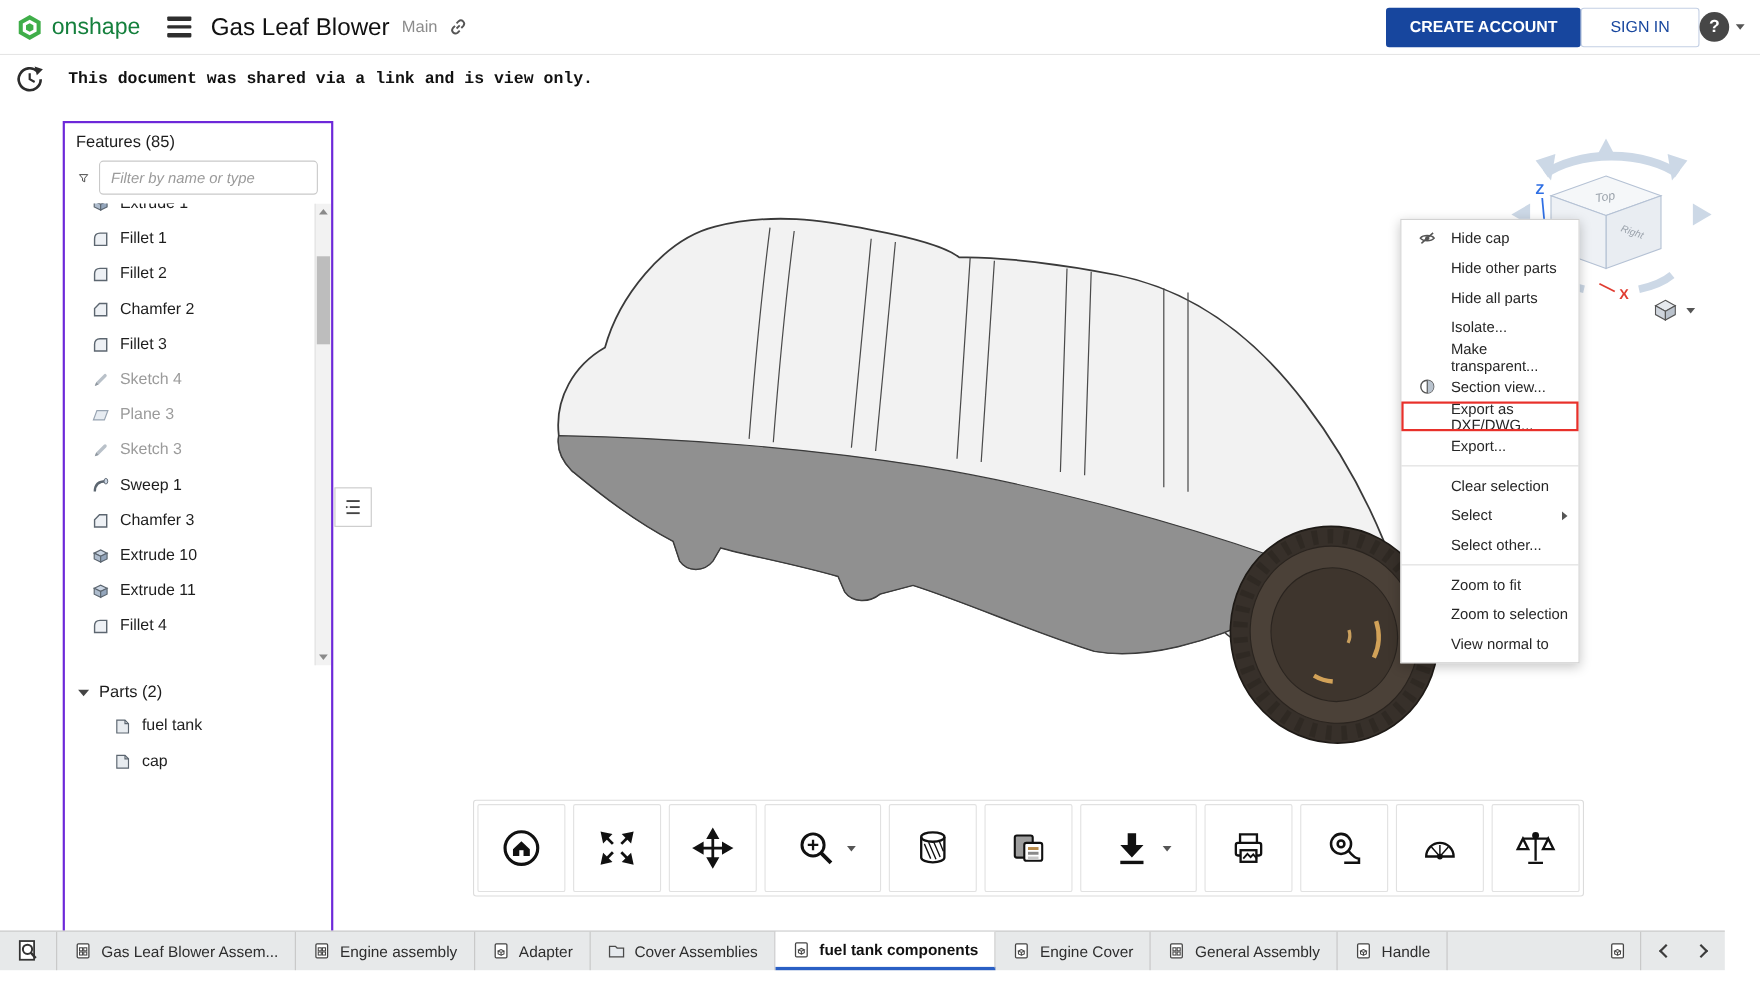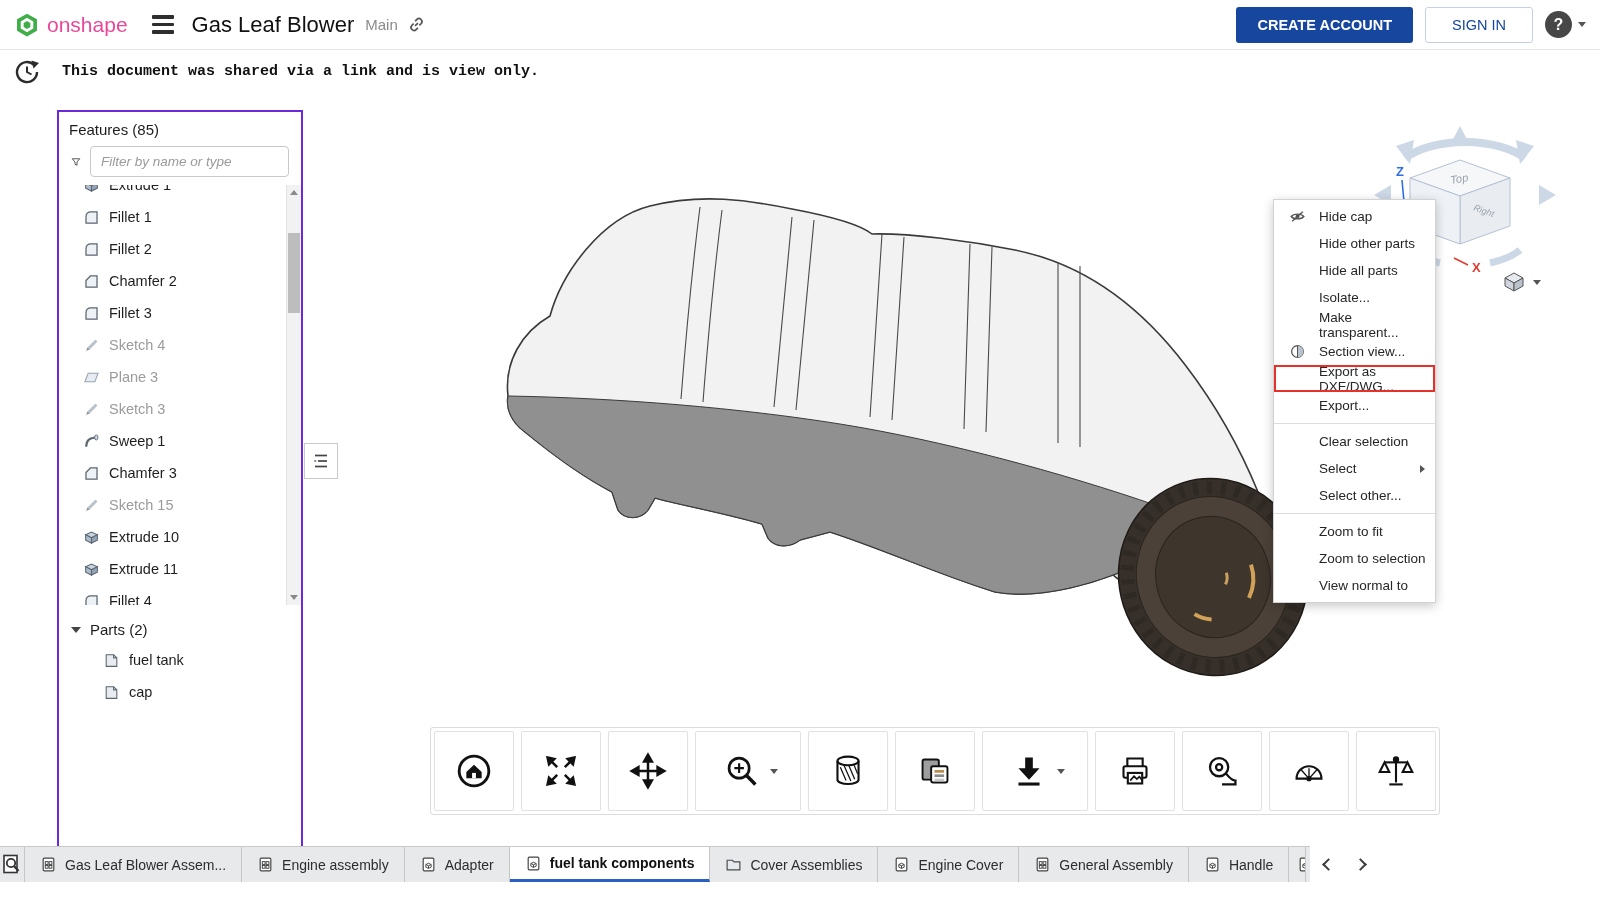--- a/index.html
+++ b/index.html
@@ -4,27 +4,27 @@
 <style>
   *{box-sizing:border-box;margin:0;padding:0;}
   html,body{width:1600px;height:900px;overflow:hidden;background:#fff;
     font-family:"Liberation Sans", sans-serif;}
   .app{position:relative;width:1600px;height:900px;background:#fff;}
 
   
   .topbar{position:absolute;top:0;left:0;width:1600px;height:50px;background:#fff;
     border-bottom:1px solid #e5e5e5;display:flex;align-items:center;padding:0 14px;z-index:50;}
   .logo{display:flex;align-items:center;gap:7px;cursor:pointer;}
-  .logo-text{font-size:21px;color:#ec4899;text-align:right;}
+  .logo-text{font-size:21px;color:#15803d;text-align:right;}
   .burger{margin-left:24px;display:flex;flex-direction:column;gap:4px;cursor:pointer;}
   .burger div{width:22px;height:3.5px;background:#2e2e2e;border-radius:1px;}
   .doc-title{margin-left:18px;font-size:22px;font-weight:normal;color:#111;}
   .ws-name{margin-left:11px;font-size:15px;color:#8b8b8b;}
   .link-ic{margin-left:9px;display:flex;}
-  .tb-right{margin-left:auto;display:flex;gap:12px;}
+  .tb-right{margin-left:auto;display:flex;}
   .btn-create{background:#17469e;color:#fff;font-weight:bold;font-size:14.5px;
     padding:10px 21px;border:none;border-radius:3px;font-family:inherit;cursor:pointer;}
   .btn-signin{background:#fff;color:#17469e;font-weight:normal;font-size:14.5px;
     padding:9px 26px;border:1px solid #c4d0e4;border-radius:3px;font-family:inherit;cursor:pointer;}
   .help-wrap{display:flex;align-items:center;gap:6px;cursor:pointer;}
   .help-circle{width:27px;height:27px;border-radius:50%;background:#474747;color:#fff;
     font-weight:bold;font-size:16px;display:flex;align-items:center;justify-content:center;}
 
   
   .notice{position:absolute;top:50px;left:0;width:1600px;height:45px;z-index:5;}
@@ -77,21 +77,21 @@
 
   
   .btoolbar{position:absolute;left:430px;top:727px;display:flex;gap:7px;background:#fff;
     border:1px solid #dcdcdc;border-radius:3px;padding:3px;z-index:10;}
   .tb{width:80px;height:80px;background:#fff;border:1px solid #e1e1e1;border-radius:2px;
     display:flex;align-items:center;justify-content:center;gap:5px;cursor:pointer;}
   .tb.wide{width:106px;}
   .tb svg{width:46px;height:46px;}
 
   
-  .tabbar{position:absolute;left:0;top:846px;width:1310px;height:36px;background:#e7e9ea;
+  .tabbar{position:absolute;left:0;top:846px;width:1568px;height:36px;background:#e7e9ea;
     border-top:1px solid #c9c9c9;display:flex;align-items:stretch;z-index:30;}
   .tab-search{width:52px;display:flex;align-items:center;justify-content:center;
     border-right:1px solid #c6c6c6;cursor:pointer;}
   .tab{display:flex;align-items:center;gap:8px;padding:0 15px;border-right:1px solid #c6c6c6;
     font-size:14px;color:#2d2d2d;white-space:nowrap;cursor:pointer;}
   .tab svg{width:17px;height:17px;flex:0 0 17px;}
   .tab.active{background:#fff;border-bottom:3px solid #2a5fc4;font-weight:bold;color:#111;}
   .tab.partial{margin-left:auto;width:38px;overflow:hidden;padding:0 8px;}
   .tab-nav{display:flex;align-items:center;gap:16px;padding:0 14px;}
   .chevbtn{cursor:pointer;display:flex;align-items:center;justify-content:center;width:16px;height:24px;}
@@ -338,26 +338,20 @@
               <use href="#s-sweep"></use>
             </svg>
             <span>Sweep 1</span>
           </div>
         <div class="feat-item">
             <svg class="fi">
               <use href="#s-chamfer"></use>
             </svg>
             <span>Chamfer 3</span>
           </div>
-        <div class="feat-item sup">
-            <svg class="fi">
-              <use href="#s-sketch"></use>
-            </svg>
-            <span>Sketch 15</span>
-          </div>
         <div class="feat-item">
             <svg class="fi">
               <use href="#s-extrude"></use>
             </svg>
             <span>Extrude 10</span>
           </div>
         <div class="feat-item">
             <svg class="fi">
               <use href="#s-extrude"></use>
             </svg>
@@ -574,31 +568,31 @@
           <use href="#s-tabasm"></use>
         </svg>
         <span>Engine assembly</span>
       </div>
     <div class="tab">
         <svg>
           <use href="#s-tabpart"></use>
         </svg>
         <span>Adapter</span>
       </div>
+    <div class="tab">
+        <svg>
+          <use href="#s-folder"></use>
+        </svg>
+        <span>Cover Assemblies</span>
+      </div>
     <div class="tab active">
         <svg>
           <use href="#s-tabpart"></use>
         </svg>
         <span>fuel tank components</span>
-      </div>
-    <div class="tab">
-        <svg>
-          <use href="#s-folder"></use>
-        </svg>
-        <span>Cover Assemblies</span>
       </div>
     <div class="tab">
         <svg>
           <use href="#s-tabpart"></use>
         </svg>
         <span>Engine Cover</span>
       </div>
     <div class="tab">
         <svg>
           <use href="#s-tabasm"></use>

